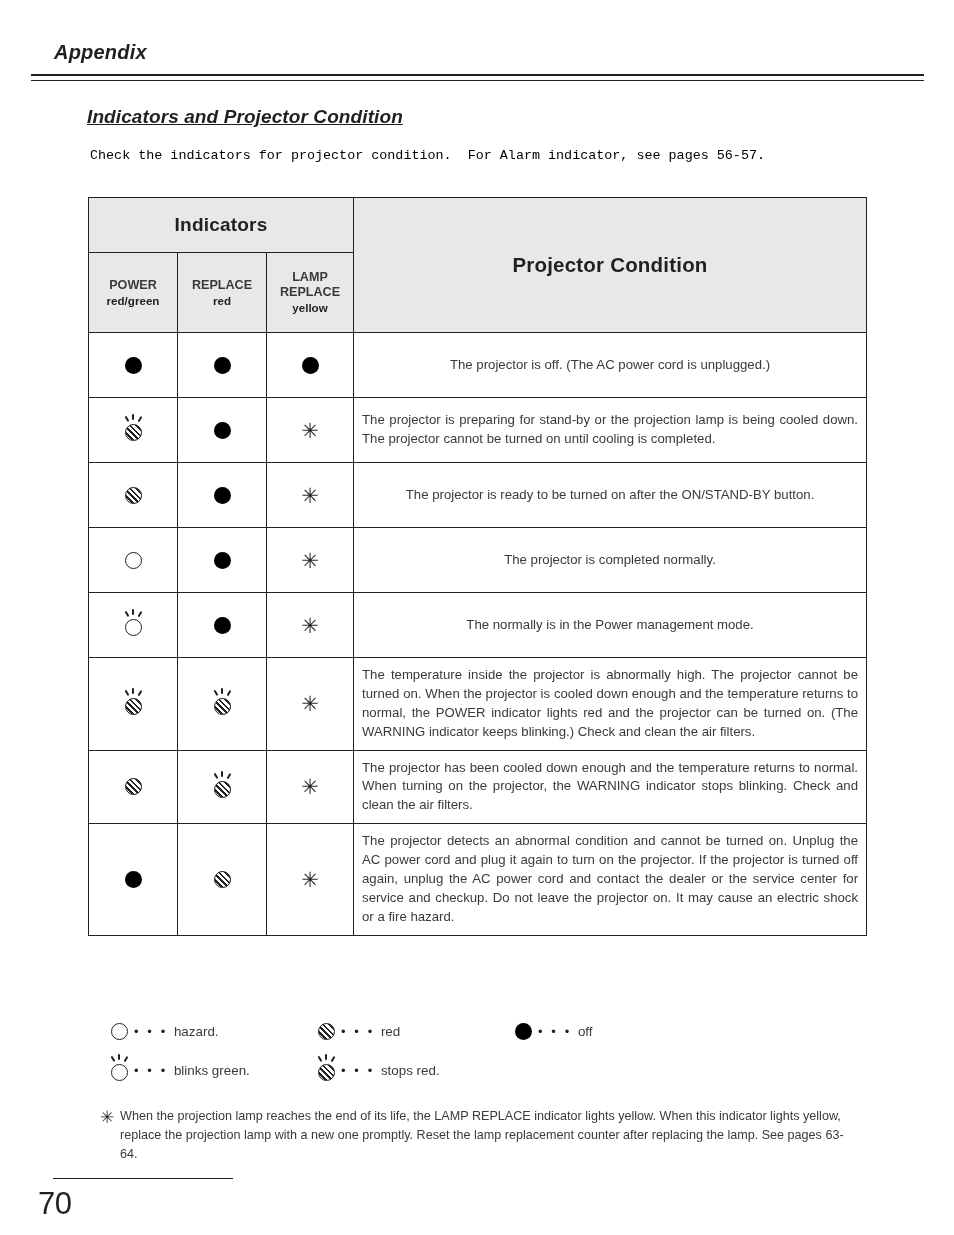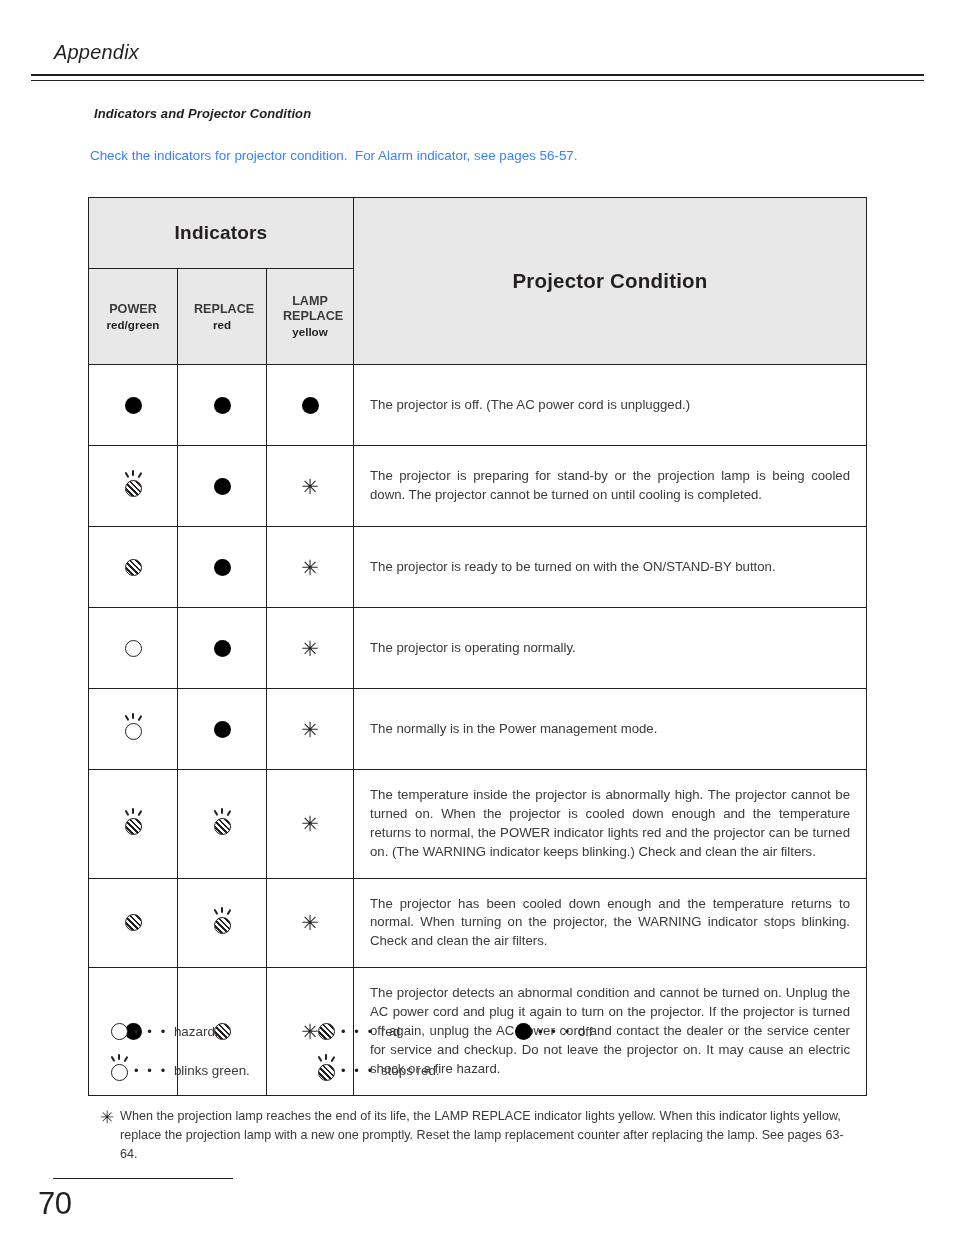--- a/index.html
+++ b/index.html
@@ -15,21 +15,21 @@
     color: #231f20;
     overflow: hidden;
   }
 
   
   .running-head {
     position: absolute;
     left: 54px;
     top: 41px;
     font-size: 20px;
-    font-weight: normal;
+    font-weight: bold;
     font-style: italic;
     letter-spacing: 0.2px;
     color: #231f20;
   }
   .head-rule {
     position: absolute;
     left: 31px;
     top: 74px;
     width: 893px;
     height: 0;
@@ -40,48 +40,50 @@
     left: 31px;
     top: 80px;
     width: 893px;
     height: 0;
     border-top: 1px solid #231f20;
   }
 
   
   .section-title {
     position: absolute;
-    left: 94px;
+    left: 87px;
     top: 106px;
-    font-size: 13px;
+    font-size: 19px;
     font-weight: bold;
     font-style: italic;
     letter-spacing: 0.1px;
+    text-decoration: underline;
   }
   .intro {
     position: absolute;
     left: 90px;
     top: 148px;
     font-size: 13.4px;
-    color: #3b82f6;
+    color: #000000;
     white-space: pre;
+    font-family: Liberation Mono, monospace;
   }
 
   
   .tbl {
     position: absolute;
     left: 88px;
     top: 197px;
     width: 778px;
     border-collapse: collapse;
     table-layout: fixed;
   }
   .tbl td, .tbl th {
     border: 1.3px solid #231f20;
-    padding: 16px;
+    padding: 8px;
     vertical-align: middle;
   }
   .hdr-cell {
     background: #e8e8e8;
   }
   .hdr-indicators {
     text-align: center;
     font-size: 19px;
     font-weight: bold;
     height: 38px;
@@ -119,21 +121,21 @@
   }
   .cond-cell {
     font-size: 13.2px;
     line-height: 1.43;
     color: #3a3a3c;
     padding: 9px 13px 9px 12px;
     text-align: justify;
     text-justify: inter-word;
   }
   .cond-cell.single {
-    text-align: left;
+    text-align: center;
   }
 
   
   .sym {
     display: inline-block;
     position: relative;
     width: 30px;
     height: 30px;
     vertical-align: middle;
   }
@@ -344,27 +346,27 @@
               <i class="r3"></i>
             </span><span class="disc"></span></span></td>
         <td class="ind-cell"><span class="sym off"><span class="disc"></span></span></td>
         <td class="ind-cell"><span class="ast">✳</span></td>
         <td class="cond-cell">The projector is preparing for stand-by or the projection lamp is being cooled down. The projector cannot be turned on until cooling is completed.</td>
       </tr>
       <tr>
         <td class="ind-cell"><span class="sym red"><span class="disc"></span></span></td>
         <td class="ind-cell"><span class="sym off"><span class="disc"></span></span></td>
         <td class="ind-cell"><span class="ast">✳</span></td>
-        <td class="cond-cell single">The projector is ready to be turned on with the ON/STAND-BY button.</td>
+        <td class="cond-cell single">The projector is ready to be turned on after the ON/STAND-BY button.</td>
       </tr>
       <tr>
         <td class="ind-cell"><span class="sym green"><span class="disc"></span></span></td>
         <td class="ind-cell"><span class="sym off"><span class="disc"></span></span></td>
         <td class="ind-cell"><span class="ast">✳</span></td>
-        <td class="cond-cell single">The projector is operating normally.</td>
+        <td class="cond-cell single">The projector is completed normally.</td>
       </tr>
       <tr>
         <td class="ind-cell"><span class="sym green blink"><span class="rays">
               <i class="r1"></i>
               <i class="r2"></i>
               <i class="r3"></i>
             </span><span class="disc"></span></span></td>
         <td class="ind-cell"><span class="sym off"><span class="disc"></span></span></td>
         <td class="ind-cell"><span class="ast">✳</span></td>
         <td class="cond-cell single">The normally is in the Power management mode.</td>

